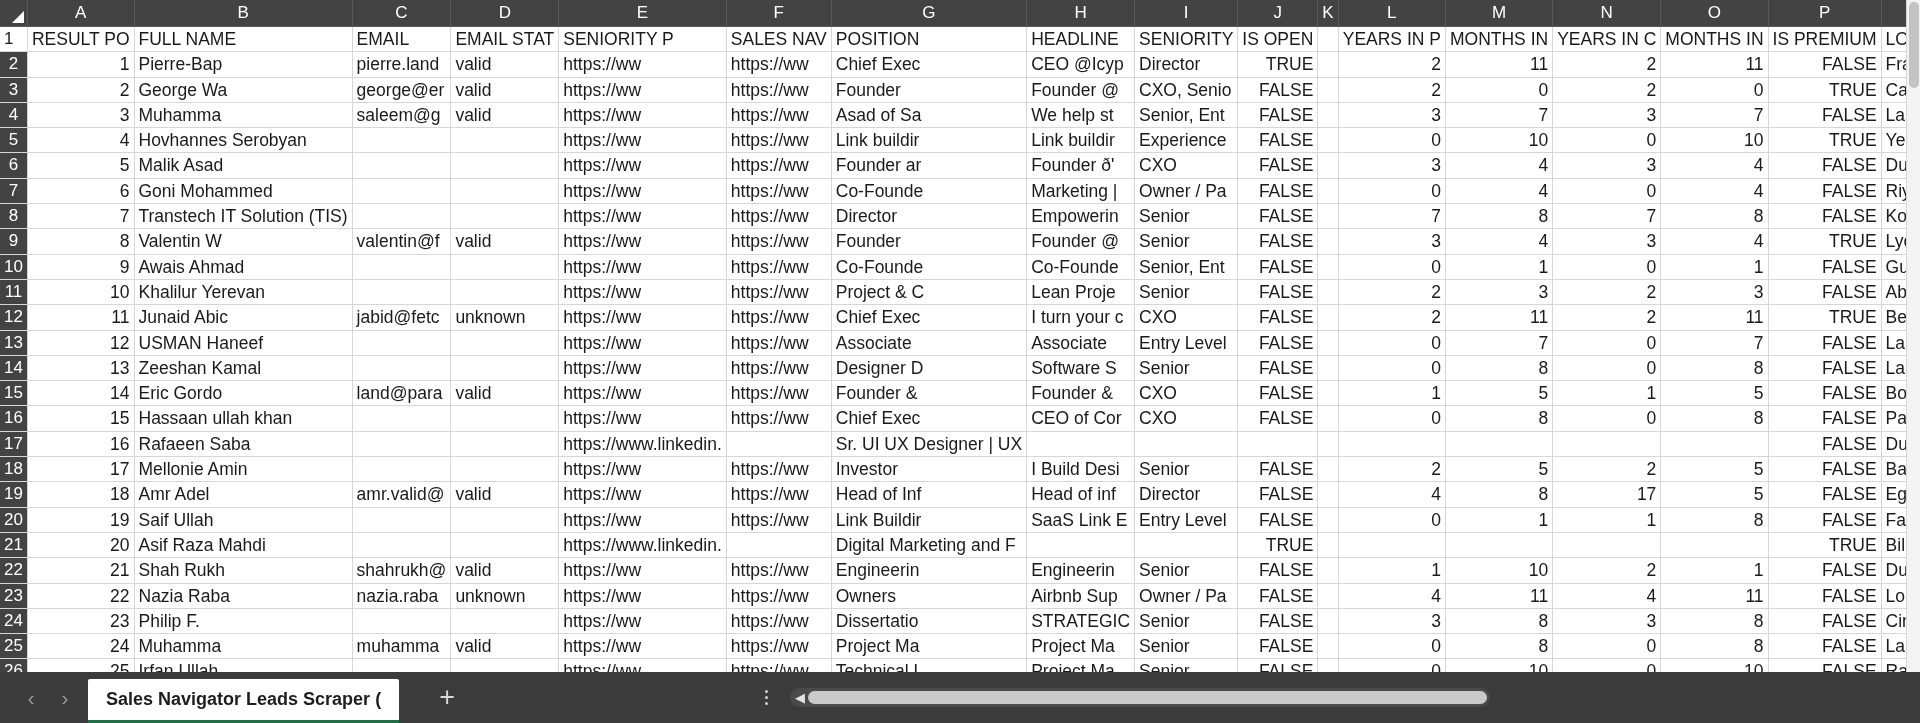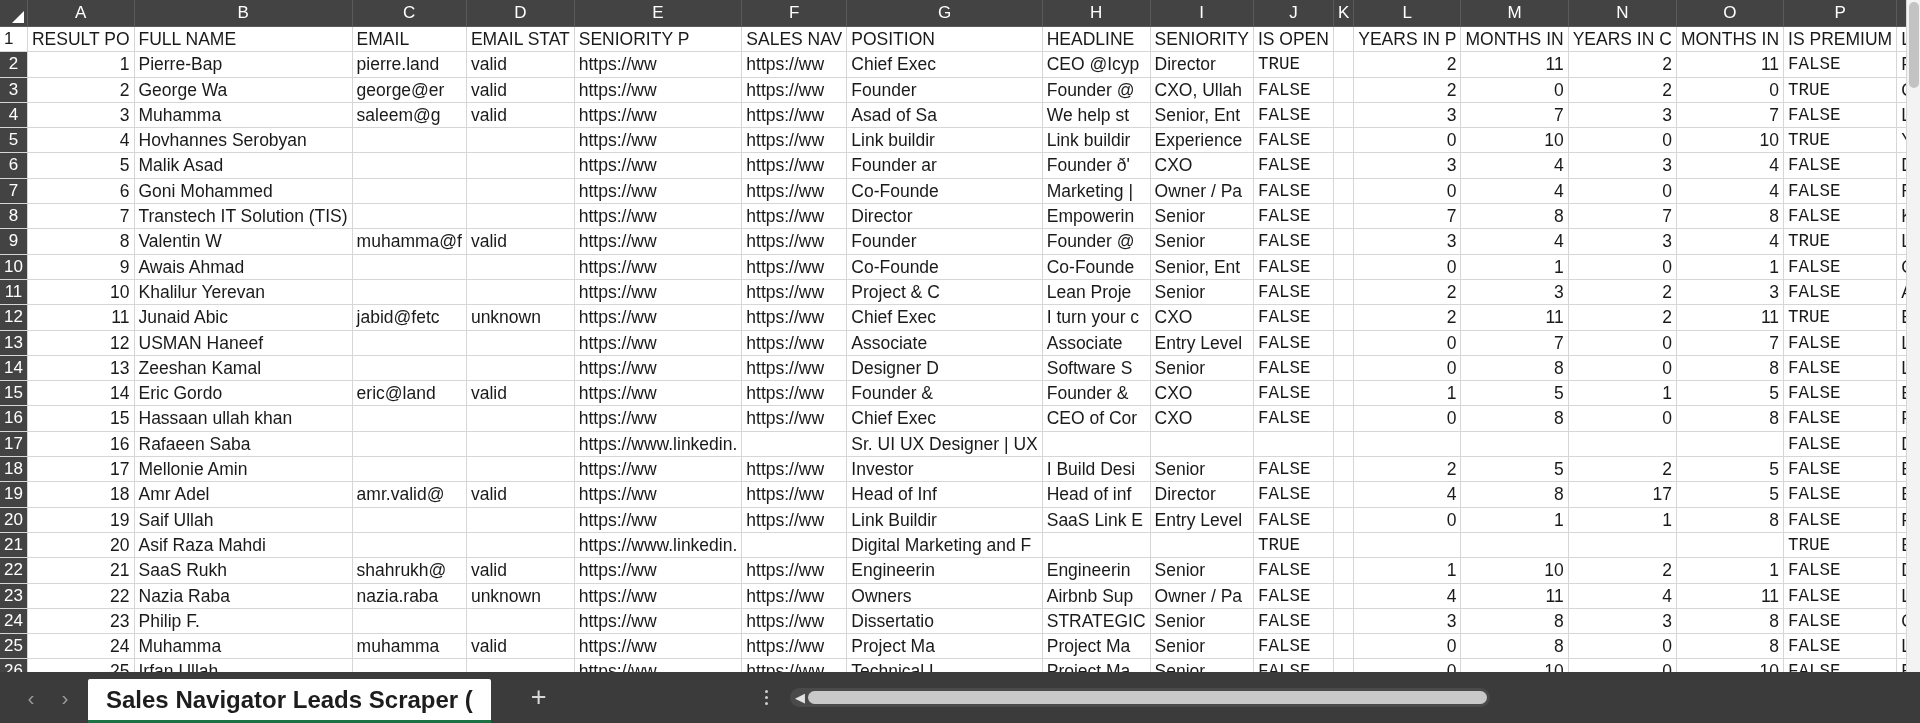--- a/index.html
+++ b/index.html
@@ -78,21 +78,21 @@
     border-right: 1px solid #5a5a5a;
     border-bottom: 1px solid #5a5a5a;
   }
   
   tr.fieldrow td {
     background: #ffffff;
     color: #1a1a1a;
     text-align: left;
   }
   td.num { text-align: right; }
-  td.ctr { text-align: left; font-family: Liberation Mono, monospace; }
+  td.ctr { text-align: right; }
   td.lft { text-align: left; }
 
   
   .bottombar {
     position: absolute;
     left: 0; top: 672px;
     width: 1920px; height: 51px;
     background: #3b3b3b;
     display: flex;
     align-items: center;
@@ -112,21 +112,21 @@
     cursor: pointer;
   }
   .tabstrip {
     display: flex;
     align-items: stretch;
     height: 51px;
   }
   .sheettab {
     background: #ffffff;
     color: #1d1d1d;
-    font-size: 24px;
+    font-size: 18px;
     font-weight: bold;
     display: flex;
     align-items: center;
     padding: 0 18px;
     border-bottom: 3px solid #1e7145;
     position: relative;
     top: 7px;
     height: 44px;
     border-radius: 2px 2px 0 0;
   }
@@ -297,21 +297,21 @@
           <tr>
             <td class="rownum">3</td>
             <td class="num">2</td>
             <td class="lft">George Wa</td>
             <td class="lft">george@er</td>
             <td class="lft">valid</td>
             <td class="lft">https://ww</td>
             <td class="lft">https://ww</td>
             <td class="lft">Founder</td>
             <td class="lft">Founder @</td>
-            <td class="lft">CXO, Ullah</td>
+            <td class="lft">CXO, Senio</td>
             <td class="ctr">FALSE</td>
             <td class="lft"></td>
             <td class="num">2</td>
             <td class="num">0</td>
             <td class="num">2</td>
             <td class="num">0</td>
             <td class="ctr">TRUE</td>
             <td class="lft">Cayman Isl</td>
           </tr>
           <tr>
@@ -411,21 +411,21 @@
             <td class="num">8</td>
             <td class="num">7</td>
             <td class="num">8</td>
             <td class="ctr">FALSE</td>
             <td class="lft">Kolkata, W</td>
           </tr>
           <tr>
             <td class="rownum">9</td>
             <td class="num">8</td>
             <td class="lft">Valentin W</td>
-            <td class="lft">muhamma@f</td>
+            <td class="lft">valentin@f</td>
             <td class="lft">valid</td>
             <td class="lft">https://ww</td>
             <td class="lft">https://ww</td>
             <td class="lft">Founder</td>
             <td class="lft">Founder @</td>
             <td class="lft">Senior</td>
             <td class="ctr">FALSE</td>
             <td class="lft"></td>
             <td class="num">3</td>
             <td class="num">4</td>
@@ -531,21 +531,21 @@
             <td class="num">8</td>
             <td class="num">0</td>
             <td class="num">8</td>
             <td class="ctr">FALSE</td>
             <td class="lft">Lahore, Pu</td>
           </tr>
           <tr>
             <td class="rownum">15</td>
             <td class="num">14</td>
             <td class="lft">Eric Gordo</td>
-            <td class="lft">eric@land</td>
+            <td class="lft">land@para</td>
             <td class="lft">valid</td>
             <td class="lft">https://ww</td>
             <td class="lft">https://ww</td>
             <td class="lft">Founder &amp; </td>
             <td class="lft">Founder &amp; </td>
             <td class="lft">CXO</td>
             <td class="ctr">FALSE</td>
             <td class="lft"></td>
             <td class="num">1</td>
             <td class="num">5</td>
@@ -670,21 +670,21 @@
             <td class="num"></td>
             <td class="num"></td>
             <td class="num"></td>
             <td class="num"></td>
             <td class="ctr">TRUE</td>
             <td class="lft">Billings, Mc</td>
           </tr>
           <tr>
             <td class="rownum">22</td>
             <td class="num">21</td>
-            <td class="lft">SaaS Rukh</td>
+            <td class="lft">Shah Rukh</td>
             <td class="lft">shahrukh@</td>
             <td class="lft">valid</td>
             <td class="lft">https://ww</td>
             <td class="lft">https://ww</td>
             <td class="lft">Engineerin</td>
             <td class="lft">Engineerin</td>
             <td class="lft">Senior</td>
             <td class="ctr">FALSE</td>
             <td class="lft"></td>
             <td class="num">1</td>

